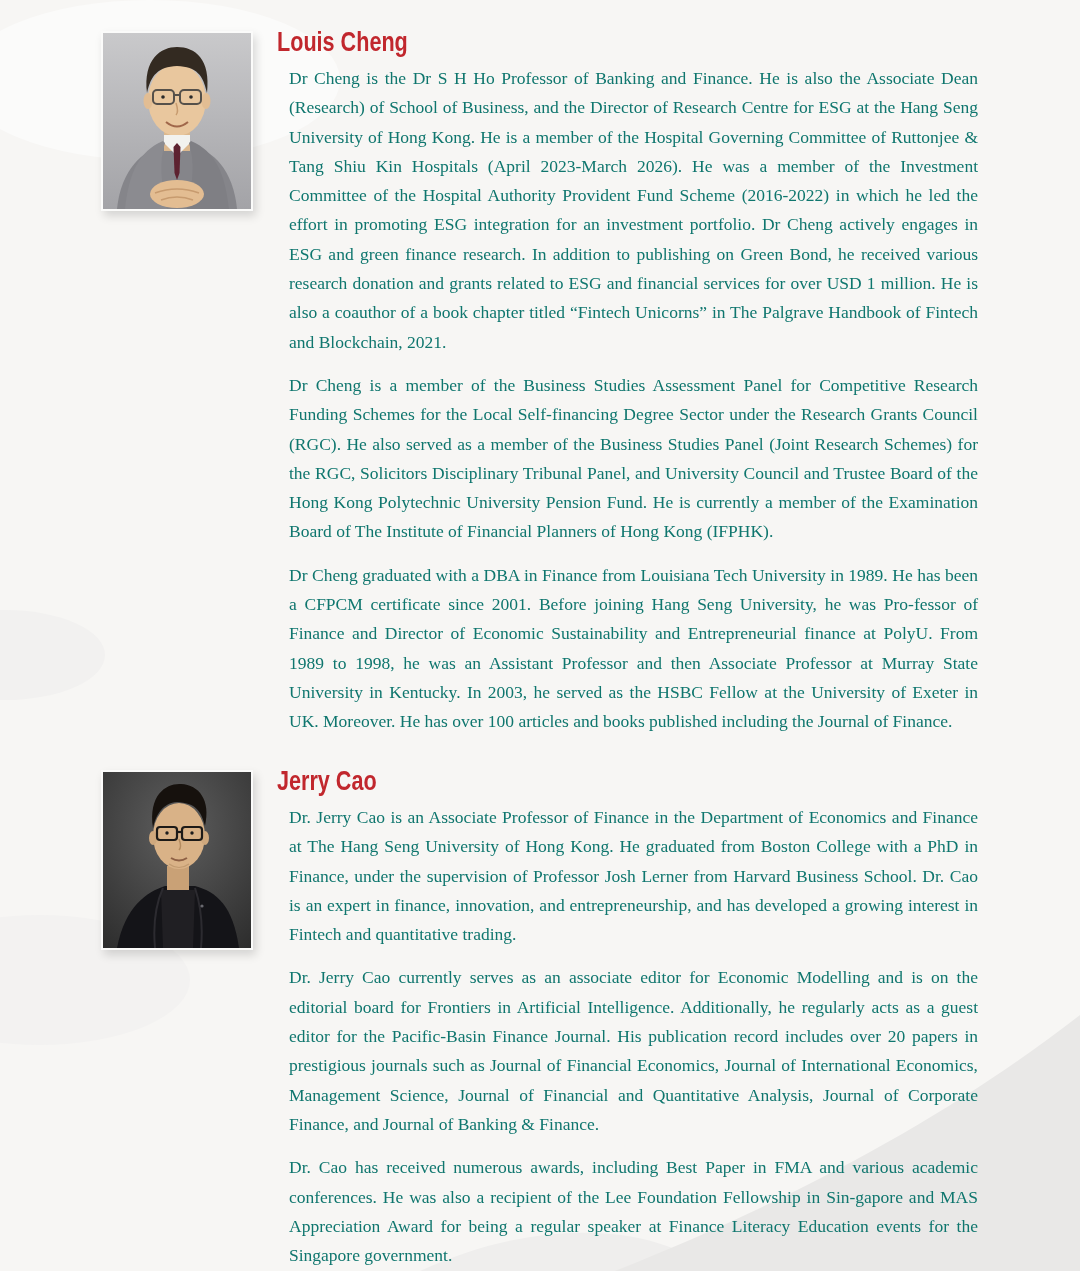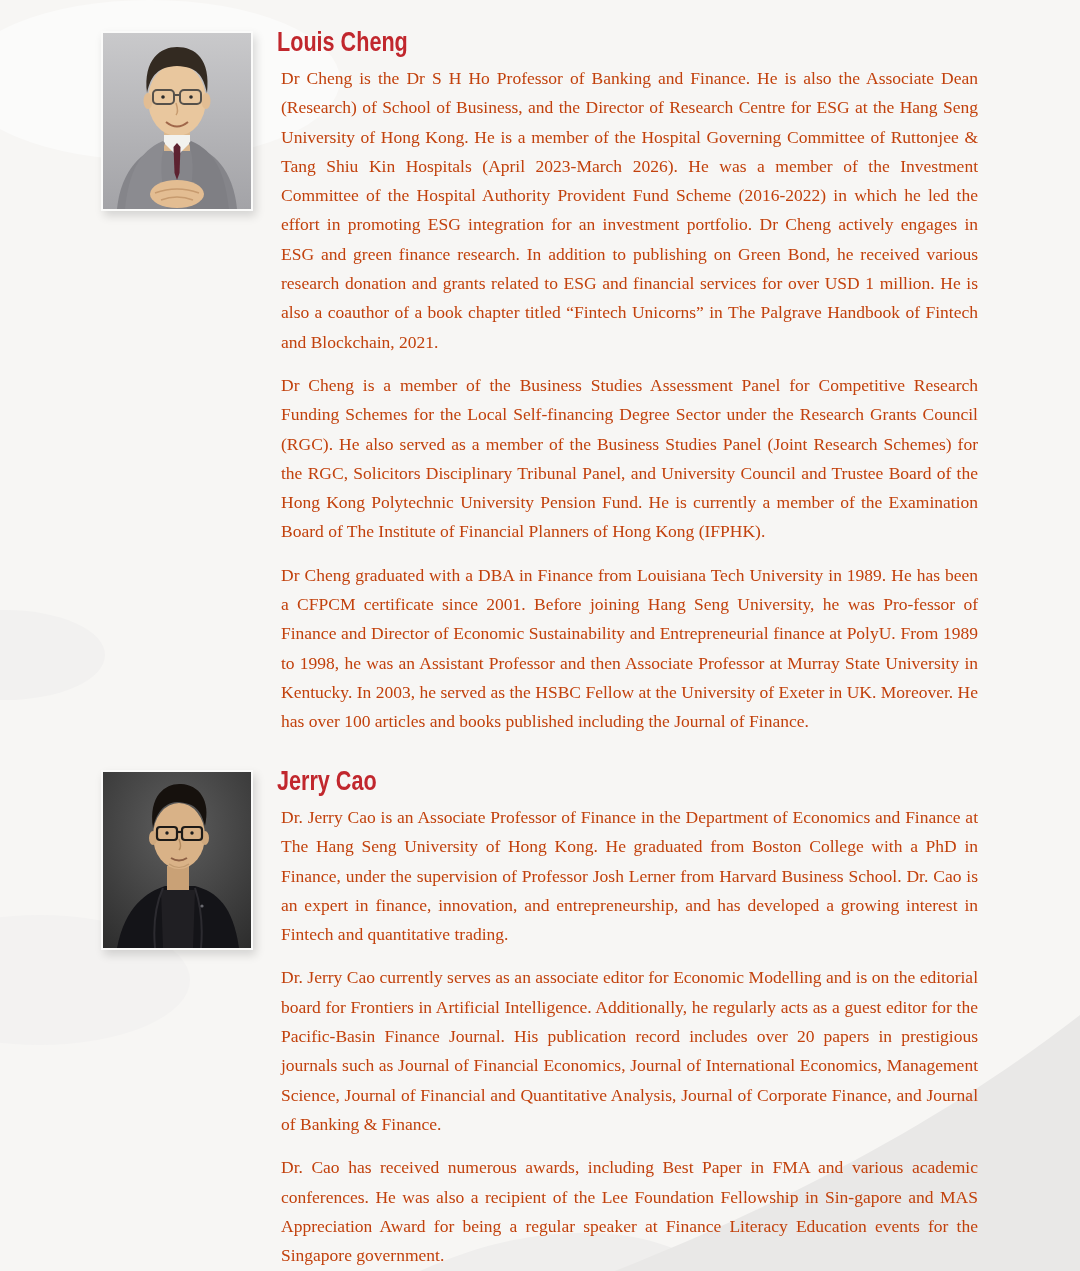--- a/index.html
+++ b/index.html
@@ -31,25 +31,25 @@
     font-weight:700;
     font-size:27px;
     line-height:23px;
     letter-spacing:0px;
     color:#c1272d;
     transform:scaleX(0.8);
     transform-origin:left top;
     white-space:nowrap;
   }
   .bio-para{
-    margin:14px 0 0 4px;
+    margin:14px 0 0 12px;
     font-size:17.5px;
     line-height:29.3px;
     text-align:justify;
-    color:#c2410c;
+    color:#0f766e;
     font-family:Liberation Serif, serif;
   }
   .bio-para.first{margin-top:10px;}
 </style>
 </head>
 <body>
 
 <svg class="decor-layer" width="1080" height="1271" viewBox="0 0 1080 1271">
   <ellipse cx="150" cy="80" rx="190" ry="80" fill="#fbfbfa"></ellipse>
   <ellipse cx="5" cy="655" rx="100" ry="45" fill="#f2f1f0"></ellipse>

